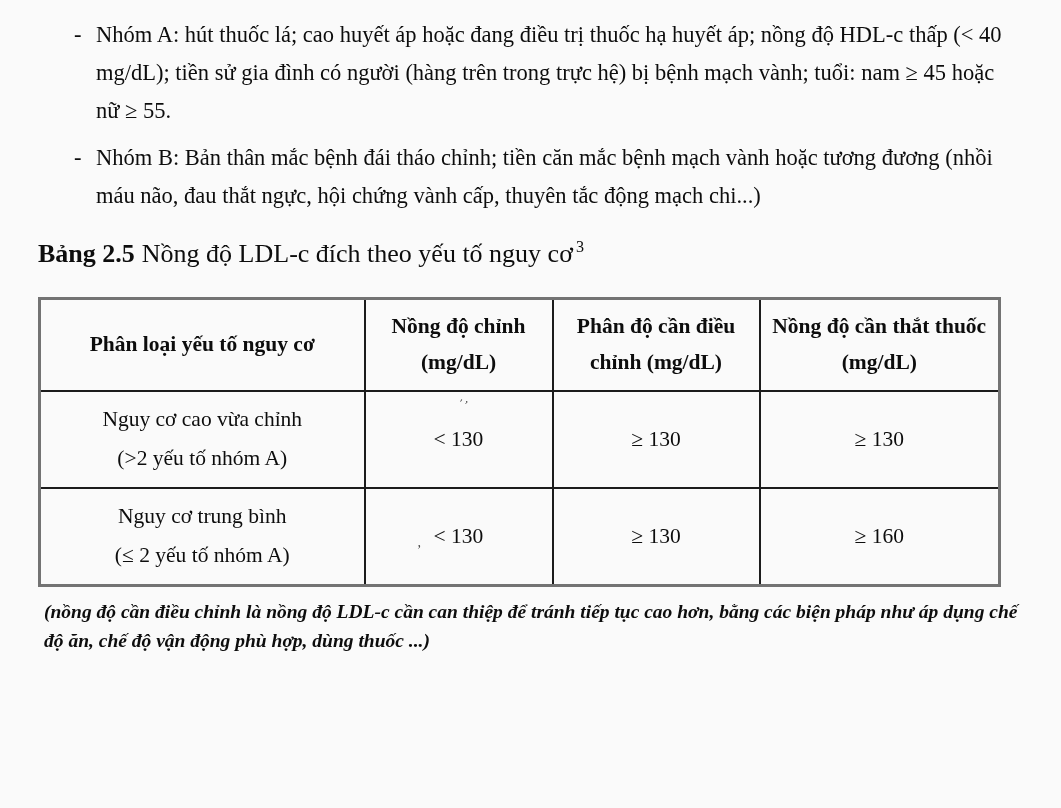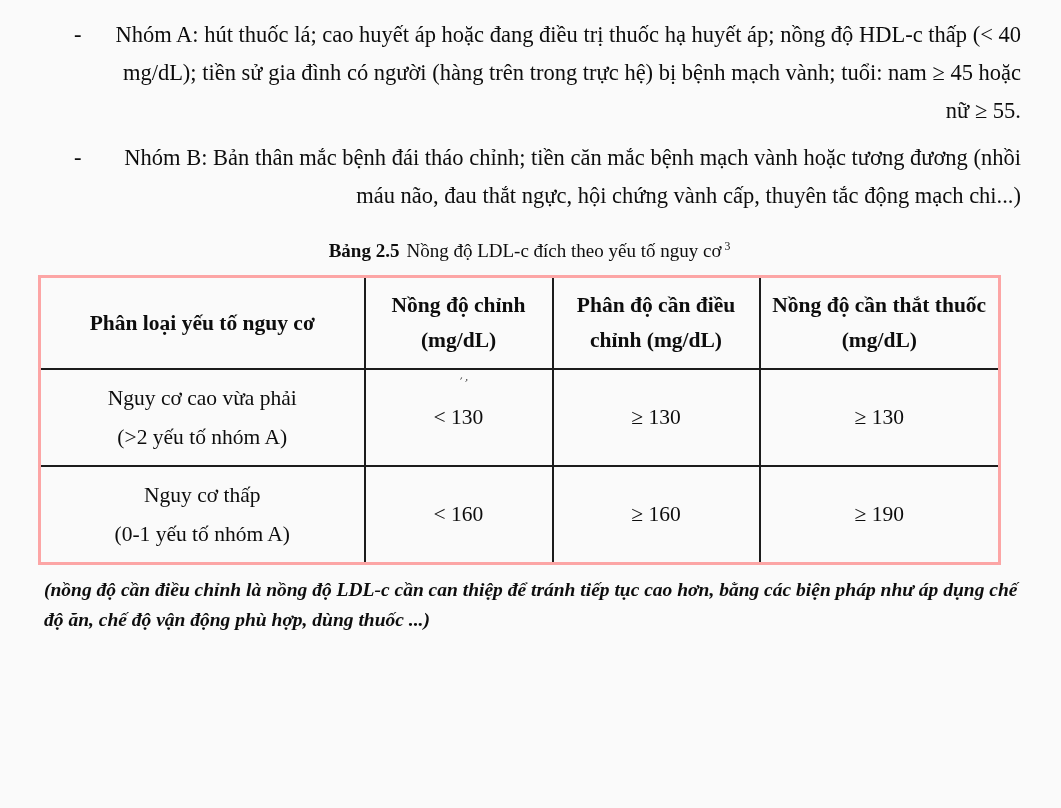--- a/index.html
+++ b/index.html
@@ -7,28 +7,28 @@
     width:1061px;height:808px;
     background:#fafafa;
     color:#0d0d0d;
     font-family:"Liberation Serif","DejaVu Serif",serif;
     overflow:hidden;
   }
   .content{padding:16px 40px 0 38px;}
   .bullets{padding-left:36px;}
   .bullet{display:flex;font-size:22.5px;line-height:38px;margin-bottom:9px;}
   .bullet .marker{flex:none;width:22px;}
-  .bullet .btext{flex:1;text-align:right;}
+  .bullet .btext{flex:1;}
   .caption{
-    text-align:center;font-size:19px;margin:17px 0 9px 0;line-height:30px;
+    text-align:left;font-size:26px;margin:17px 0 28px 0;line-height:30px;
   }
   .caption .cap-label{font-weight:bold;margin-right:7px;}
   .caption sup{font-size:62%;margin-left:3px;}
   table.risk{
-    width:960px;border-collapse:collapse;border:3px solid #fca5a5;
+    width:960px;border-collapse:collapse;border:3px solid #737373;
     table-layout:fixed;
   }
   col.c1{width:325px;} col.c2{width:188px;} col.c3{width:207px;} col.c4{width:240px;}
   th,td{
     border:2px solid #1c1c1c;text-align:center;vertical-align:middle;
     padding:4px 10px;
   }
   th{height:82px;font-size:21.5px;font-weight:bold;line-height:1.65;}
   td{height:87px;font-size:21.5px;font-weight:normal;line-height:1.82;position:relative;}
   td .line{display:block;}
@@ -75,47 +75,48 @@
       <tr>
         <th>Phân loại yếu tố nguy cơ</th>
         <th>Nồng độ chỉnh (mg/dL)</th>
         <th>Phân độ cần điều chỉnh (mg/dL)</th>
         <th>Nồng độ cần thắt thuốc (mg/dL)</th>
       </tr>
     </thead>
     <tbody>
       <tr>
         <td>
-          <span class="line">Nguy cơ cao vừa phải</span>
+          <span class="line">Nguy cơ cao vừa chỉnh</span>
           <span class="line">(&gt;2 yếu tố nhóm A)</span>
         </td>
         <td>
           <span class="artifact a1">'ʼ</span>
           <span class="line">&lt; 130</span>
         </td>
         <td>
           <span class="line">≥ 130</span>
         </td>
         <td>
           <span class="line">≥ 130</span>
         </td>
       </tr>
       <tr>
         <td>
-          <span class="line">Nguy cơ thấp</span>
-          <span class="line">(0-1 yếu tố nhóm A)</span>
+          <span class="line">Nguy cơ trung bình</span>
+          <span class="line">(≤ 2 yếu tố nhóm A)</span>
         </td>
         <td>
-          <span class="line">&lt; 160</span>
+          <span class="artifact a2">,</span>
+          <span class="line">&lt; 130</span>
+        </td>
+        <td>
+          <span class="line">≥ 130</span>
         </td>
         <td>
           <span class="line">≥ 160</span>
-        </td>
-        <td>
-          <span class="line">≥ 190</span>
         </td>
       </tr>
     </tbody>
   </table>
 
   <div class="footnote">(nồng độ cần điều chỉnh là nồng độ LDL-c cần can thiệp để tránh tiếp tục cao hơn, bằng các biện pháp như áp dụng chế độ ăn, chế độ vận động phù hợp, dùng thuốc ...)</div>
 
 </div>
 
 </body></html>

